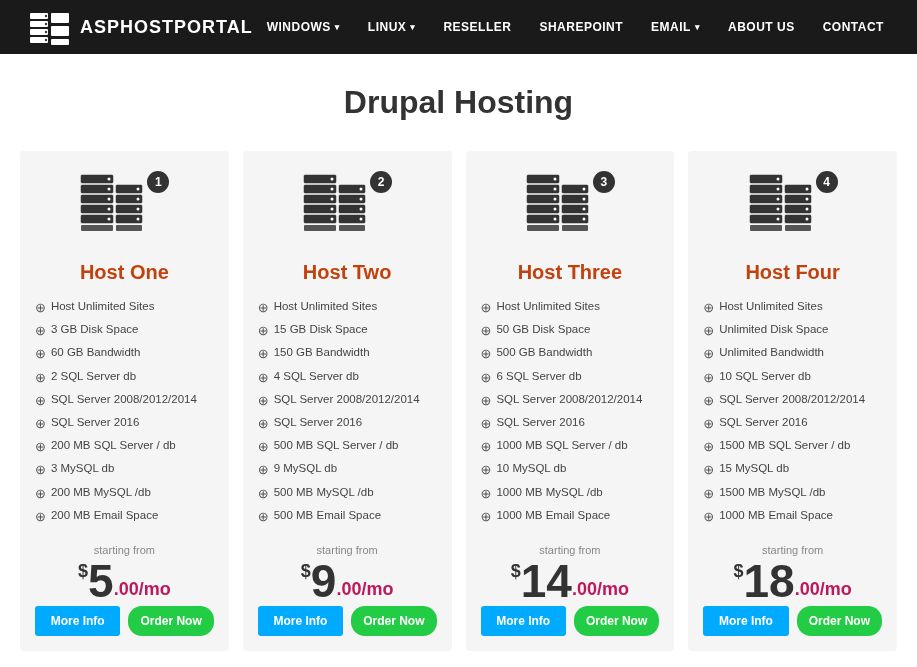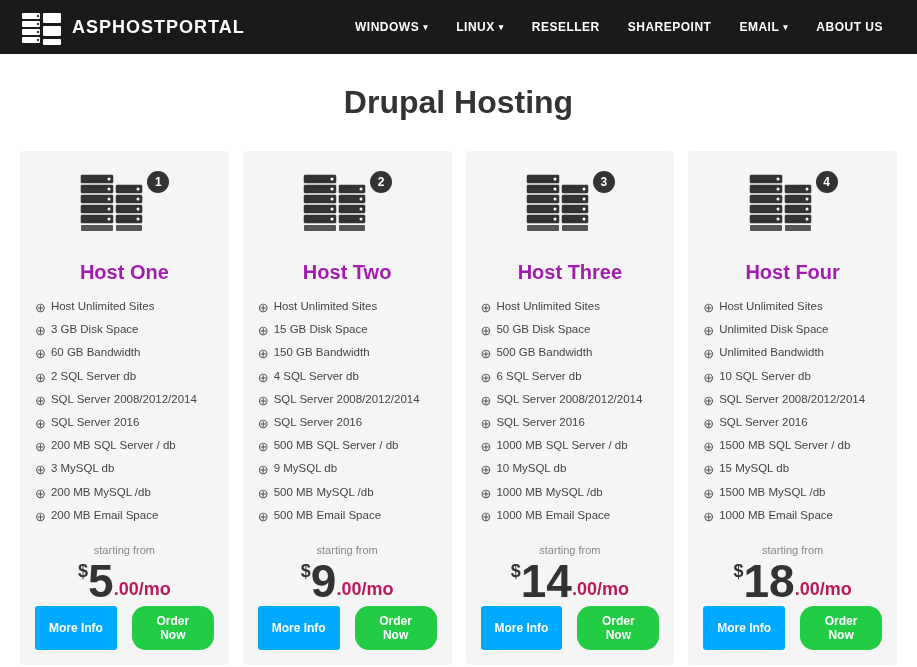--- a/index.html
+++ b/index.html
@@ -3,21 +3,21 @@
   <meta charset="utf-8">
   <style>
     * { box-sizing: border-box; margin: 0; padding: 0; }
     body { font-family: Arial, sans-serif; background: #fff; }
 
     
     nav {
       background: #1a1a1a;
       display: flex;
       align-items: center;
-      padding: 0 20px;
+      padding: 0 28px;
       height: 54px;
     }
     .nav-logo {
       display: flex;
       align-items: center;
       margin-right: auto;
     }
     .nav-logo-icon {
       width: 44px;
       height: 44px;
@@ -105,21 +105,21 @@
       font-size: 12px;
       font-weight: bold;
       display: flex;
       align-items: center;
       justify-content: center;
     }
 
     .card-title {
       font-size: 20px;
       font-weight: bold;
-      color: #a21caf;
+      color: #c2410c;
       margin-bottom: 12px;
       text-align: center;
     }
 
     .features {
       list-style: none;
       width: 100%;
       margin-bottom: 16px;
     }
     .features li {
@@ -169,21 +169,21 @@
     }
     .price-cents {
       font-size: 18px;
       font-weight: bold;
       color: #be185d;
       margin-bottom: 6px;
     }
 
     .card-buttons {
       display: flex;
-      gap: 15px;
+      gap: 8px;
       width: 100%;
     }
     .btn-more {
       background: #00aaff;
       color: #fff;
       border: none;
       padding: 8px 12px;
       font-size: 12px;
       font-weight: bold;
       border-radius: 3px;
@@ -225,20 +225,21 @@
       <span class="nav-logo-text">ASPHOSTPORTAL</span>
     </div>
   </div>
   <div class="nav-items" id="nav-items-container">
       <div class="nav-item">WINDOWS<span class="arrow"> ▾</span></div>
       <div class="nav-item">LINUX<span class="arrow"> ▾</span></div>
       <div class="nav-item">RESELLER</div>
       <div class="nav-item">SHAREPOINT</div>
       <div class="nav-item">EMAIL<span class="arrow"> ▾</span></div>
       <div class="nav-item">ABOUT US</div>
+      <div class="nav-item">CONTACT</div>
     </div>
 </nav>
 
 <h1 class="page-title">Drupal Hosting</h1>
 
 <div class="cards-container" id="cards-container">
     <div class="card">
       <div class="server-icon-wrap"><svg class="server-svg" viewBox="0 0 80 75" fill="none" xmlns="http://www.w3.org/2000/svg">
 
     <rect x="2" y="4" width="32" height="8" rx="1" fill="#333" stroke="#333" stroke-width="0.5"></rect>

